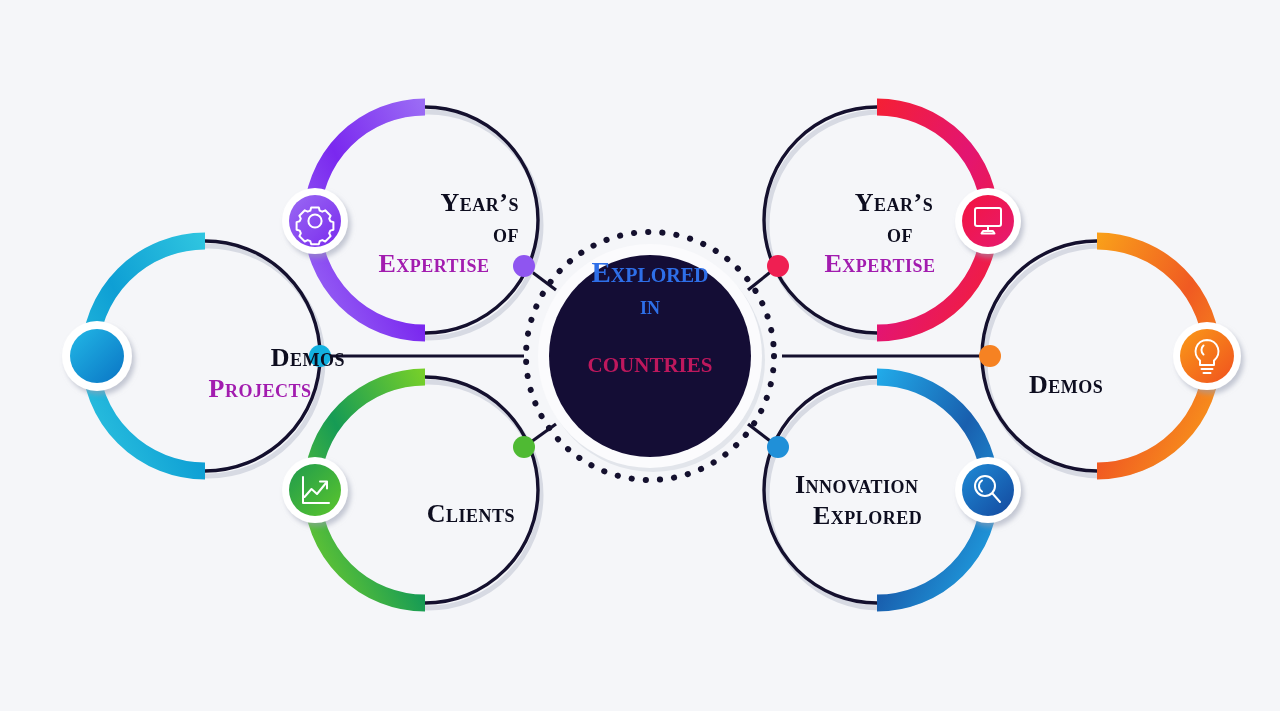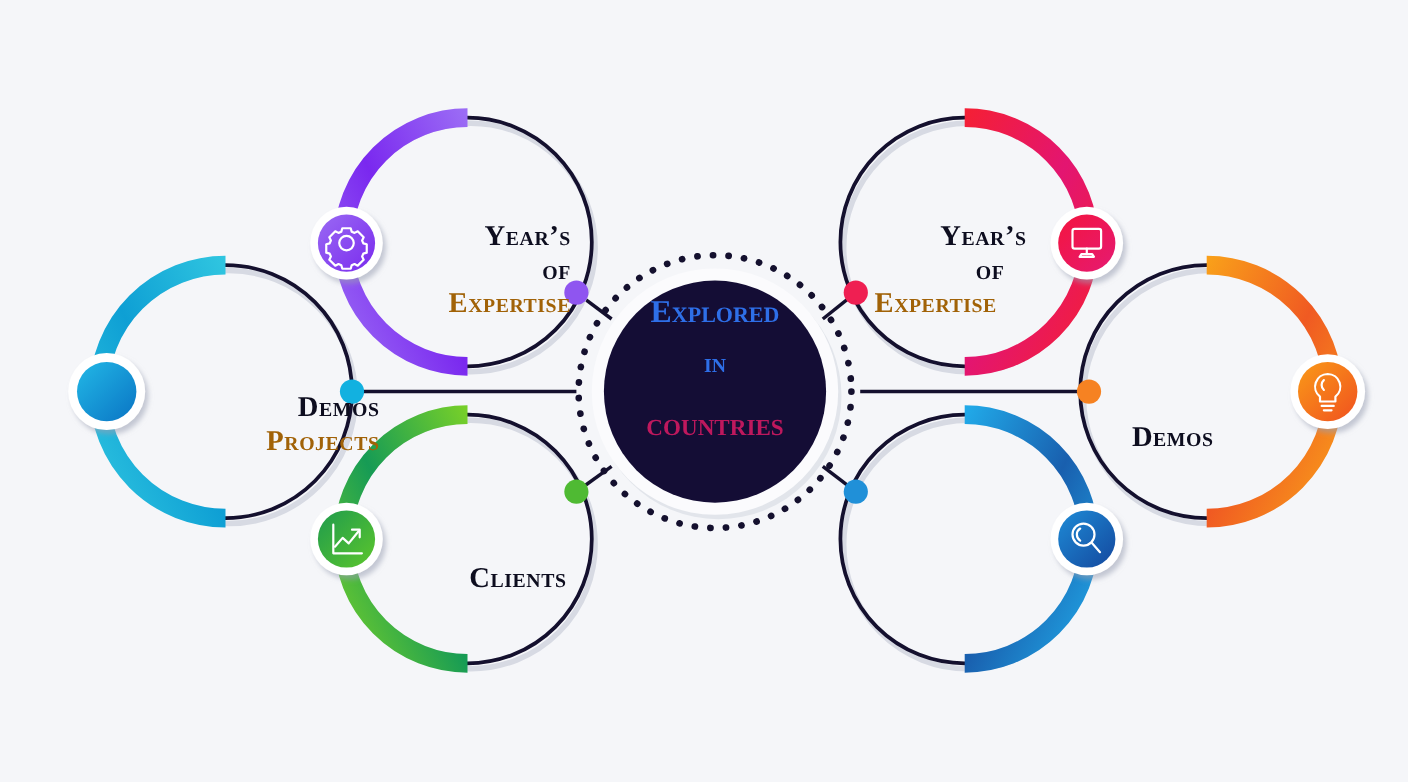--- a/index.html
+++ b/index.html
@@ -30,38 +30,38 @@
     text-align: center;
     line-height: 1.18;
     font-family: "Liberation Serif", serif;
     font-weight: bold;
     letter-spacing: 0.5px;
     white-space: nowrap;
     pointer-events: none;
   }
   .lbl-line { display: block; }
   .t-dark  { color: #0d0d1f; }
-  .t-red   { color: #a16207; }
+  .t-red   { color: #a21caf; text-align: center; }
   .sc-blue { color: #2e6fe8; }
   .sc-cyan { color: #be185d; }
   .center-text {
     position: absolute;
     left: 520px;
     top: 255px;
     width: 260px;
     text-align: center;
     font-family: "Liberation Serif", serif;
     font-weight: bold;
     line-height: 1.22;
     pointer-events: none;
   }
   .center-text .l1 { font-size: 29px; display:block; }
   .center-text .l2 { font-size: 26px; display:block; }
   .center-text .l3 { font-size: 30px; display:block; margin-top: 22px; }
-  .sc-small-caps { font-variant: small-caps; margin-top: 12px; }
+  .sc-small-caps { font-variant: small-caps; }
 </style>
 </head>
 <body style="background: rgb(245, 246, 249);">
 
 <div id="stage">
 
   <svg class="layer" viewBox="0 0 1280 711">
     <defs>
 
       <linearGradient id="g-happy" x1="1" y1="0" x2="0" y2="1">
@@ -256,18 +256,22 @@
   <div class="node-label sc-small-caps" style="left:345px; top:499px; width:170px; text-align:right; font-size:26px;">
     <span class="lbl-line t-dark">Clients</span>
   </div>
 
   <div class="node-label sc-small-caps" style="left:795px; top:188px; width:170px; text-align:left; font-size:26px;">
     <span class="lbl-line t-dark" style="text-align:center; padding-left:28px;">Year’s</span>
     <span class="lbl-line t-dark" style="text-align:center; padding-left:40px;">of</span>
     <span class="lbl-line t-red">Expertise</span>
   </div>
 
+  <div class="node-label sc-small-caps" style="left:795px; top:470px; width:170px; text-align:left; font-size:26px;">
+    <span class="lbl-line t-dark">Innovation</span>
+    <span class="lbl-line t-dark" style="padding-left:18px;">Explored</span>
+  </div>
 
   <div class="node-label sc-small-caps" style="left:1029px; top:370px; width:140px; text-align:left; font-size:26px;">
     <span class="lbl-line t-dark">Demos</span>
   </div>
 
 </div>
 
 </body></html>

